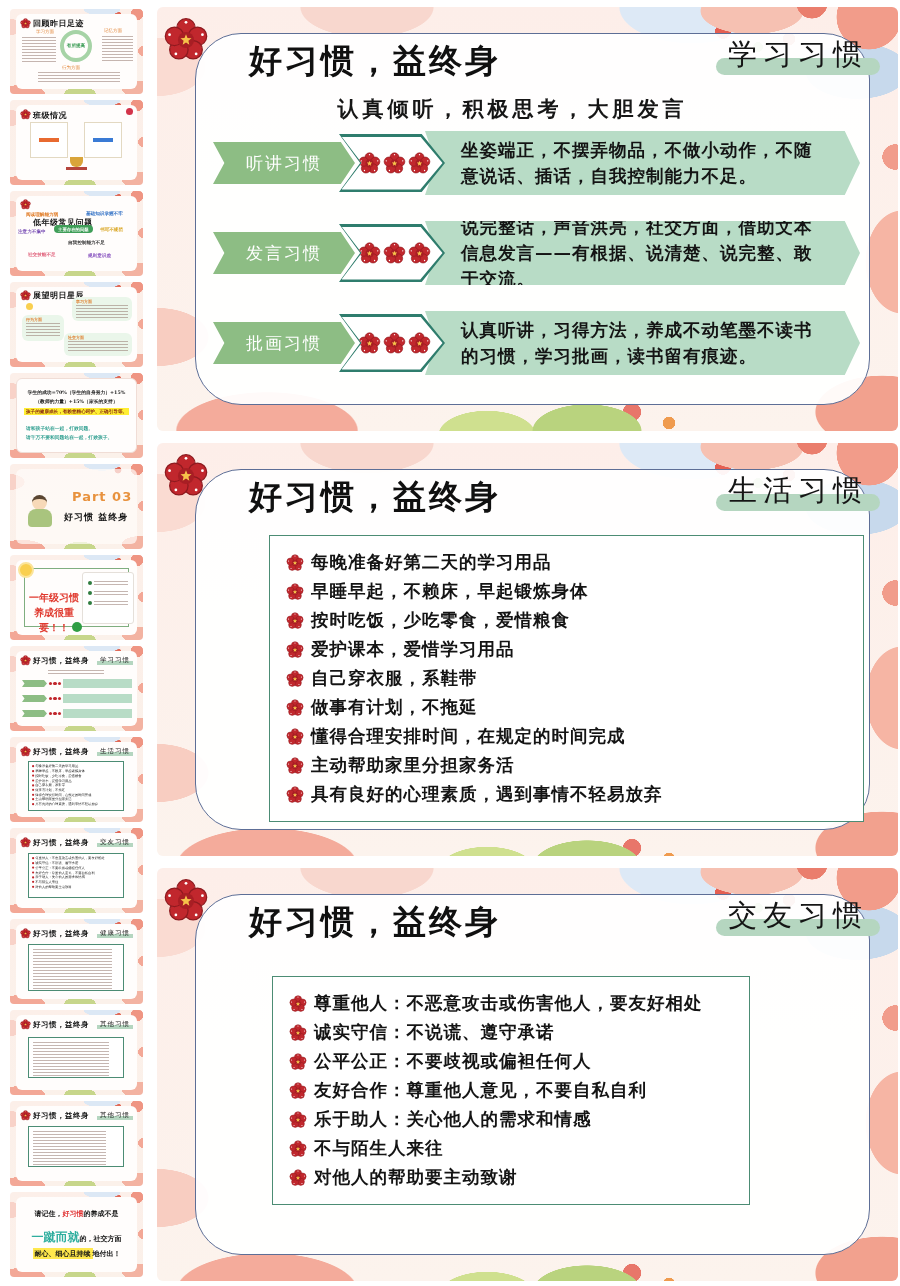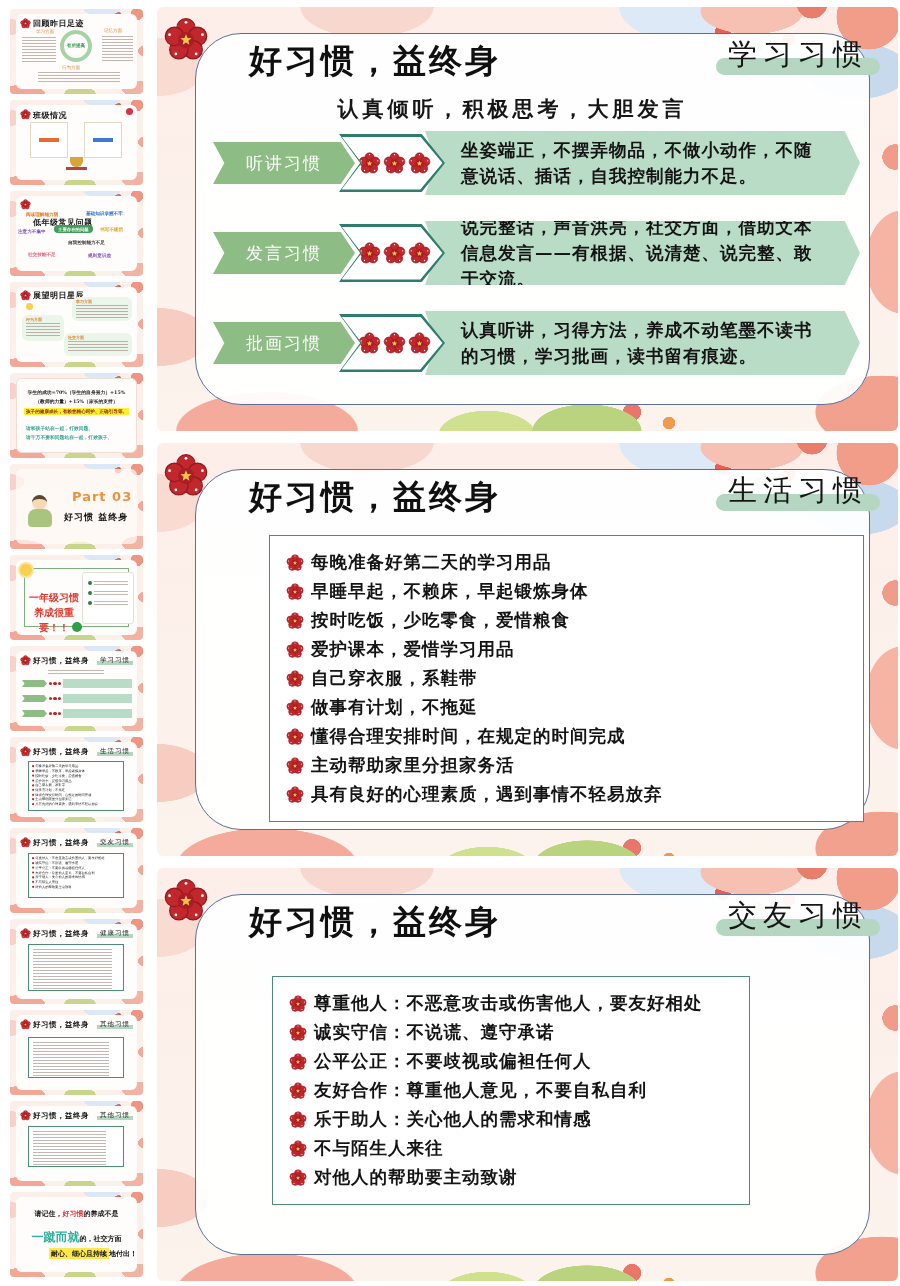--- a/index.html
+++ b/index.html
@@ -445,21 +445,21 @@
   </div>
 
   <div class="thumb">
     <div class="tpanel">
       <div style="position:absolute;left:0;right:0;top:12px;text-align:center;font-size:7px">
         <span class="seg" style="color:#141414">请记住，</span><span class="seg" style="color:#e03030">好习惯</span><span class="seg" style="color:#141414">的养成不是</span>
       </div>
       <div style="position:absolute;left:0;right:0;top:30px;text-align:center">
         <span class="seg" style="color:#2fae9e;font-size:12px">一蹴而就</span><span class="seg" style="color:#141414;font-size:7px">的，社交方面</span>
       </div>
-      <div style="position:absolute;left:0;right:0;top:52px;text-align:right;font-size:7px">
+      <div style="position:absolute;left:0;right:0;top:52px;text-align:center;font-size:7px">
         <span class="seg" style="color:#141414;background:#ffe84d;padding:1px 2px">耐心、细心且持续</span><span class="seg" style="color:#141414">地付出！</span>
       </div>
     </div>
   </div>
 </div>
 
 <div class="main">
 
   <section class="slide s1 floral">
     <div class="panel"></div>

